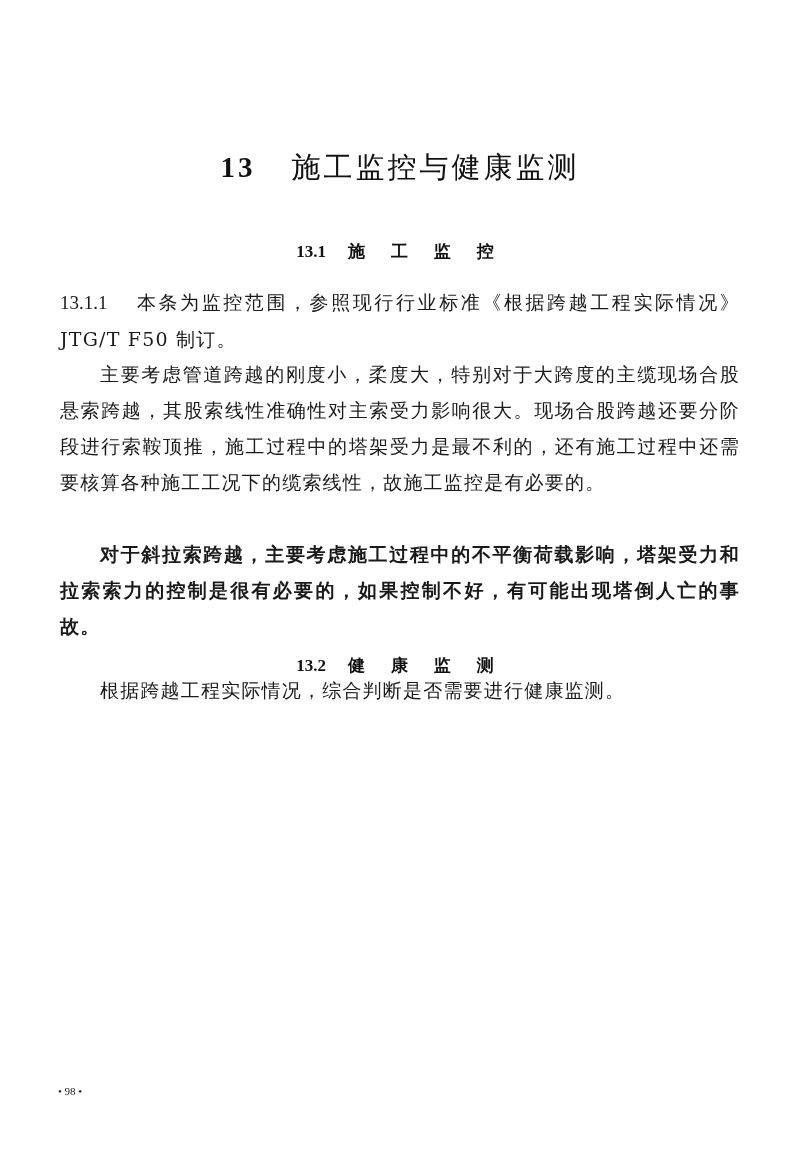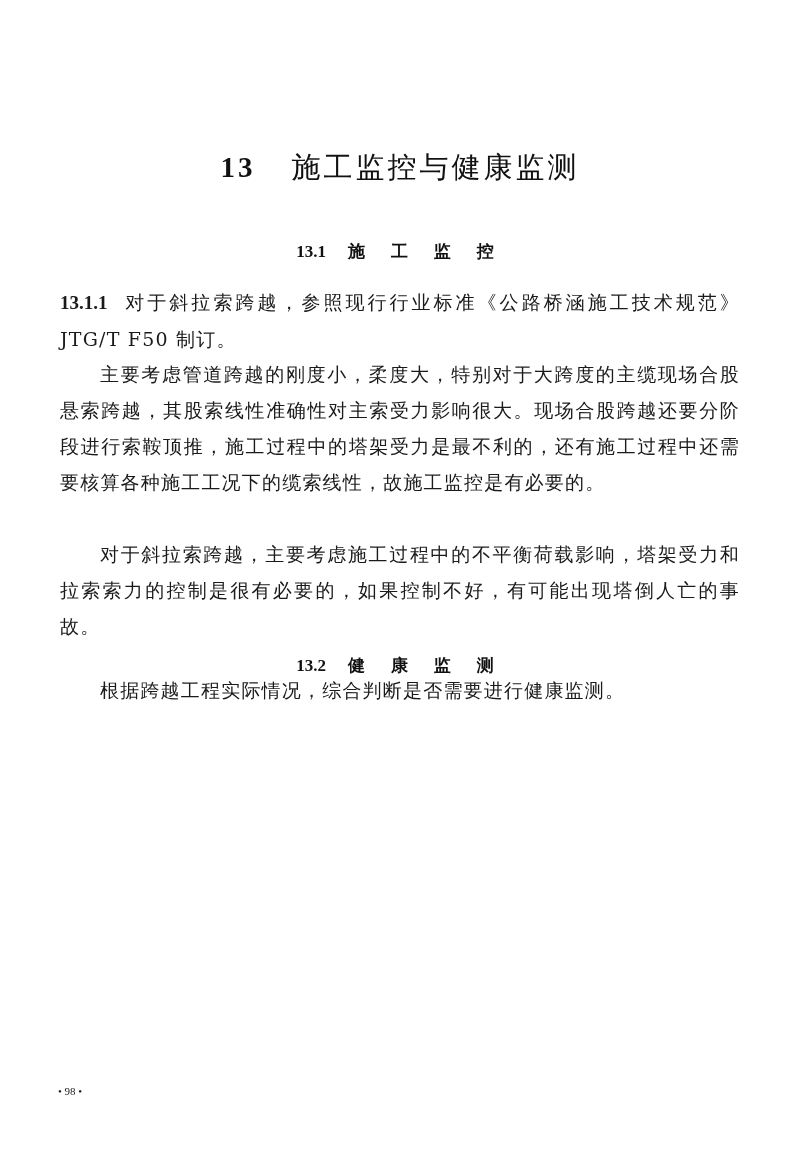--- a/index.html
+++ b/index.html
@@ -18,44 +18,44 @@
       font-size: 17px; font-weight: bold; color: #111;
     }
     .section-title .num { font-family: "Liberation Serif", serif; margin-right: 22px; }
     .section-title .txt { letter-spacing: 10px; }
     .para {
       position: absolute; left: 60px; width: 680px;
       font-size: 19px; line-height: 36px; text-align: justify;
       letter-spacing: 1.2px;
     }
     .indent { text-indent: 40px; }
-    .clause-num { font-weight: bold; font-family: "Liberation Serif", serif; margin-right: 16px; letter-spacing: 0; }
+    .clause-num { font-weight: normal; font-family: "Liberation Serif", serif; margin-right: 28px; letter-spacing: 0; }
     .page-number {
       position: absolute; left: 58px; top: 1085px; font-size: 11px;
       font-family: "Liberation Serif", serif;
     }
   </style>
 </head>
 <body>
 
 <div class="chapter-title">
   <span class="num">13</span><span>施工监控与健康监测</span>
 </div>
 
 <div class="section-title" style="top:240px;">
   <span class="num">13.1</span><span class="txt">施 工 监 控</span>
 </div>
 
 <div class="para" style="top:284px;">
-  <span class="clause-num">13.1.1</span><span>对于斜拉索跨越，参照现行行业标准《公路桥涵施工技术规范》JTG/T F50 制订。</span>
+  <span class="clause-num">13.1.1</span><span>本条为监控范围，参照现行行业标准《根据跨越工程实际情况》JTG/T F50 制订。</span>
 </div>
 
 <div class="para indent" style="top:356px;">主要考虑管道跨越的刚度小，柔度大，特别对于大跨度的主缆现场合股悬索跨越，其股索线性准确性对主索受力影响很大。现场合股跨越还要分阶段进行索鞍顶推，施工过程中的塔架受力是最不利的，还有施工过程中还需要核算各种施工工况下的缆索线性，故施工监控是有必要的。</div>
 
-<div class="para indent" style="top:536px;">对于斜拉索跨越，主要考虑施工过程中的不平衡荷载影响，塔架受力和拉索索力的控制是很有必要的，如果控制不好，有可能出现塔倒人亡的事故。</div>
+<div class="para indent" style="top:536px;font-weight:bold;">对于斜拉索跨越，主要考虑施工过程中的不平衡荷载影响，塔架受力和拉索索力的控制是很有必要的，如果控制不好，有可能出现塔倒人亡的事故。</div>
 
 <div class="section-title" style="top:654px;">
   <span class="num">13.2</span><span class="txt">健 康 监 测</span>
 </div>
 
 <div class="para indent" style="top:672px;">根据跨越工程实际情况，综合判断是否需要进行健康监测。</div>
 
 <div class="page-number">• 98 •</div>
 
 </body></html>

